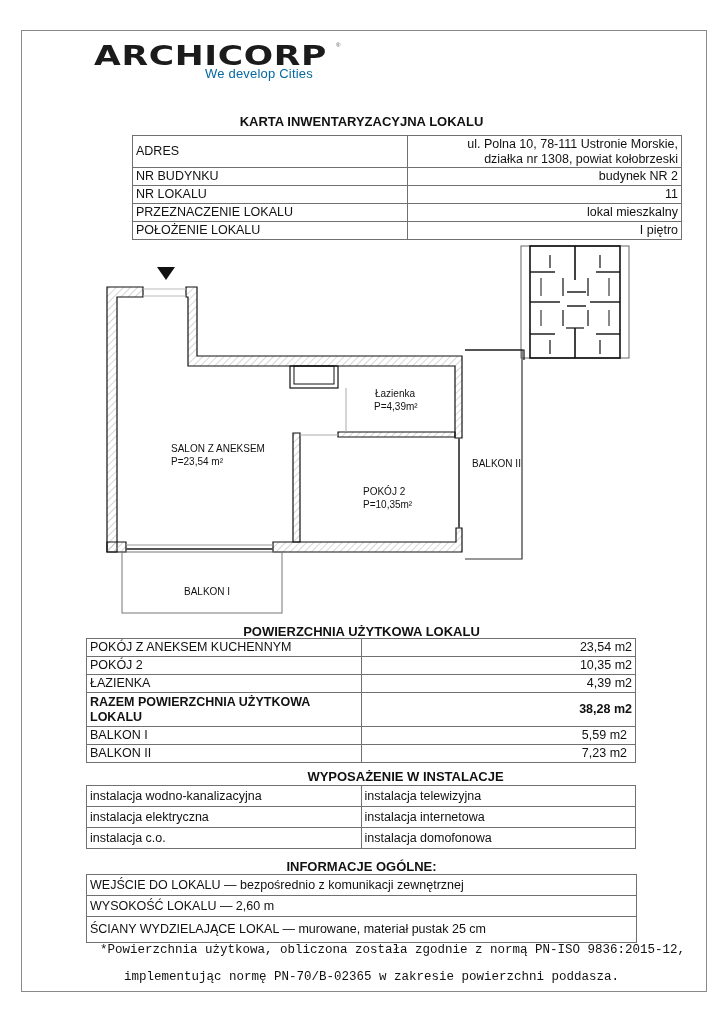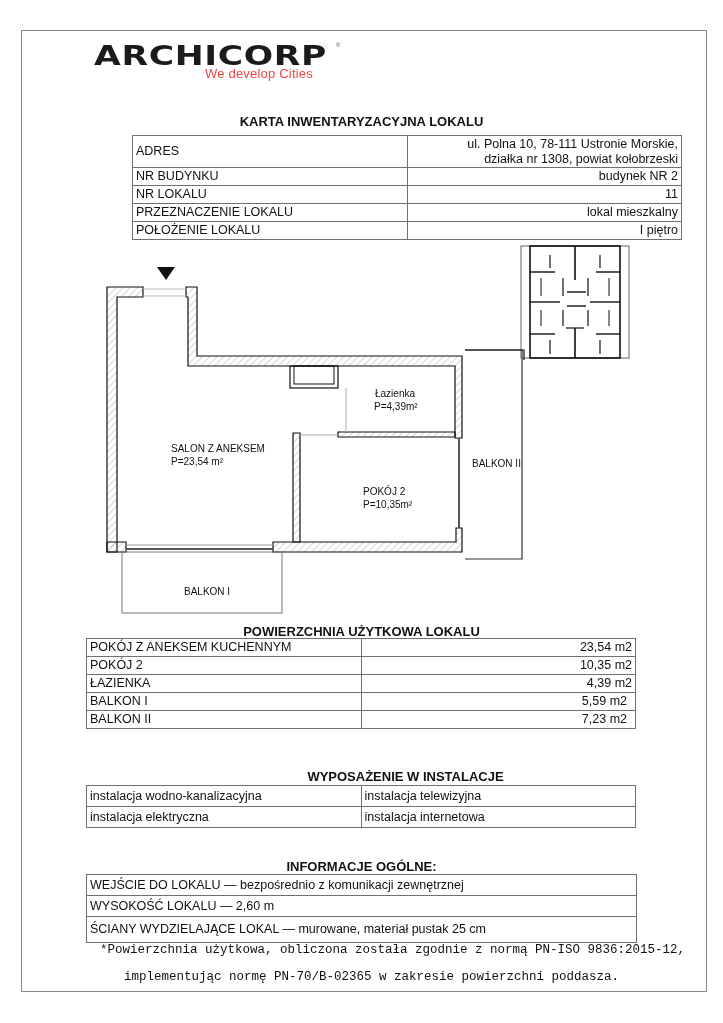--- a/index.html
+++ b/index.html
@@ -1,21 +1,21 @@
 <!DOCTYPE html>
 <html><head>
 <meta charset="utf-8">
 <style>
   html, body { margin:0; padding:0; background:#ffffff; }
   body { width:723px; height:1023px; position:relative; overflow:hidden; font-family:"Liberation Sans", sans-serif; color:#111; }
   .frame { position:absolute; left:21px; top:30px; width:686px; height:962px; border:1.5px solid #8a8a8a; box-sizing:border-box; }
   .logo { position:absolute; left:94px; top:42px; }
   .logo-main { font-family:"DejaVu Sans", sans-serif; font-weight:bold; font-size:27px; letter-spacing:0.5px; transform:scaleX(1.28); transform-origin:left; color:#1b1b1b; line-height:27px; }
   .logo-reg { position:absolute; left:242px; top:0px; font-size:6px; color:#555; }
-  .logo-sub { position:absolute; left:111px; top:24px; font-size:13px; color:#ef4444; white-space:nowrap; letter-spacing:0.2px; }
+  .logo-sub { position:absolute; left:111px; top:24px; font-size:13px; color:#0369a1; white-space:nowrap; letter-spacing:0.2px; }
   .section-title { position:absolute; left:0; width:723px; text-align:center; font-weight:bold; font-size:13px; }
   table.grid { position:absolute; border-collapse:collapse; font-size:12.5px; }
   table.grid td { border:1px solid #707070; padding:0 3px; height:17px; line-height:15px; vertical-align:middle; }
   table.grid td.val { text-align:right; }
   .bold { font-weight:bold; }
   .plan { position:absolute; left:0; top:0; }
   .footnote { position:absolute; left:0; width:723px; text-align:right; font-size:12.5px;font-family:Liberation Mono, monospace; }
   .plabel { font-family:"Liberation Sans", sans-serif; font-size:10px; fill:#111; }
 </style>
 </head>
@@ -155,20 +155,27 @@
     <td class="val">23,54 m2</td>
   </tr>
   <tr>
     <td>POKÓJ 2</td>
     <td class="val">10,35 m2</td>
   </tr>
   <tr>
     <td>ŁAZIENKA</td>
     <td class="val">4,39 m2</td>
   </tr>
+  <tr style="height:34px;">
+    <td class="bold">
+      <div>RAZEM POWIERZCHNIA UŻYTKOWA</div>
+      <div>LOKALU</div>
+    </td>
+    <td class="val bold">38,28 m2</td>
+  </tr>
   <tr>
     <td>BALKON I</td>
     <td class="val" style="padding-right:8px;">5,59 m2</td>
   </tr>
   <tr>
     <td>BALKON II</td>
     <td class="val" style="padding-right:8px;">7,23 m2</td>
   </tr>
 </tbody>
   </table>
@@ -181,20 +188,24 @@
     </colgroup>
   <tbody>
       <tr style="height:21px;">
     <td>instalacja wodno-kanalizacyjna</td>
     <td>instalacja telewizyjna</td>
   </tr>
   <tr style="height:21px;">
     <td>instalacja elektryczna</td>
     <td>instalacja internetowa</td>
   </tr>
+  <tr style="height:21px;">
+    <td>instalacja c.o.</td>
+    <td>instalacja domofonowa</td>
+  </tr>
 </tbody>
   </table>
 
 <div class="section-title" style="top:859px;">INFORMACJE OGÓLNE:</div>
 <table class="grid" style="left:86px; top:874px; width:551px;">
   <tbody>
       <tr style="height:21px;">
     <td>WEJŚCIE DO LOKALU — bezpośrednio z komunikacji zewnętrznej</td>
   </tr>
   <tr style="height:21px;padding-left:36px;">

